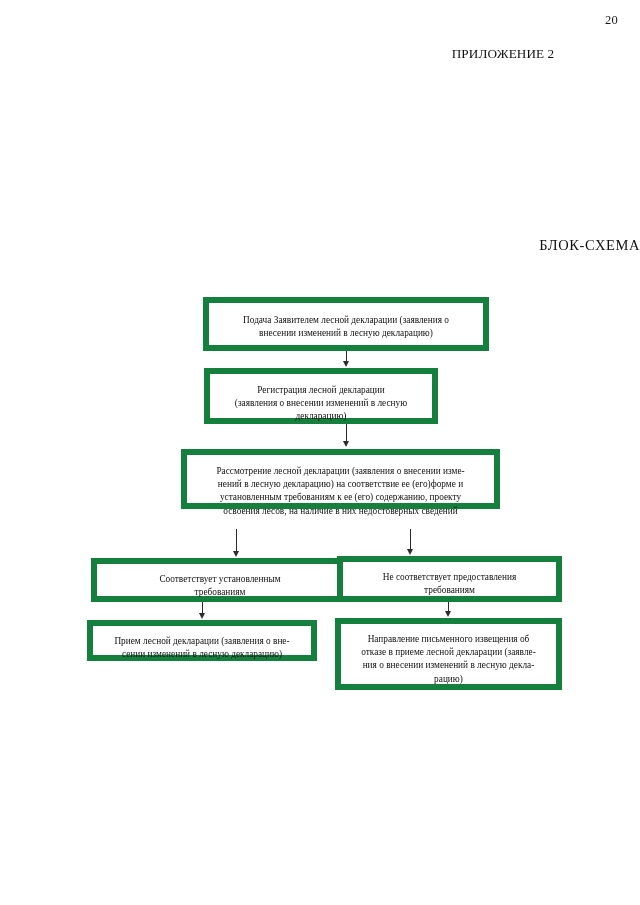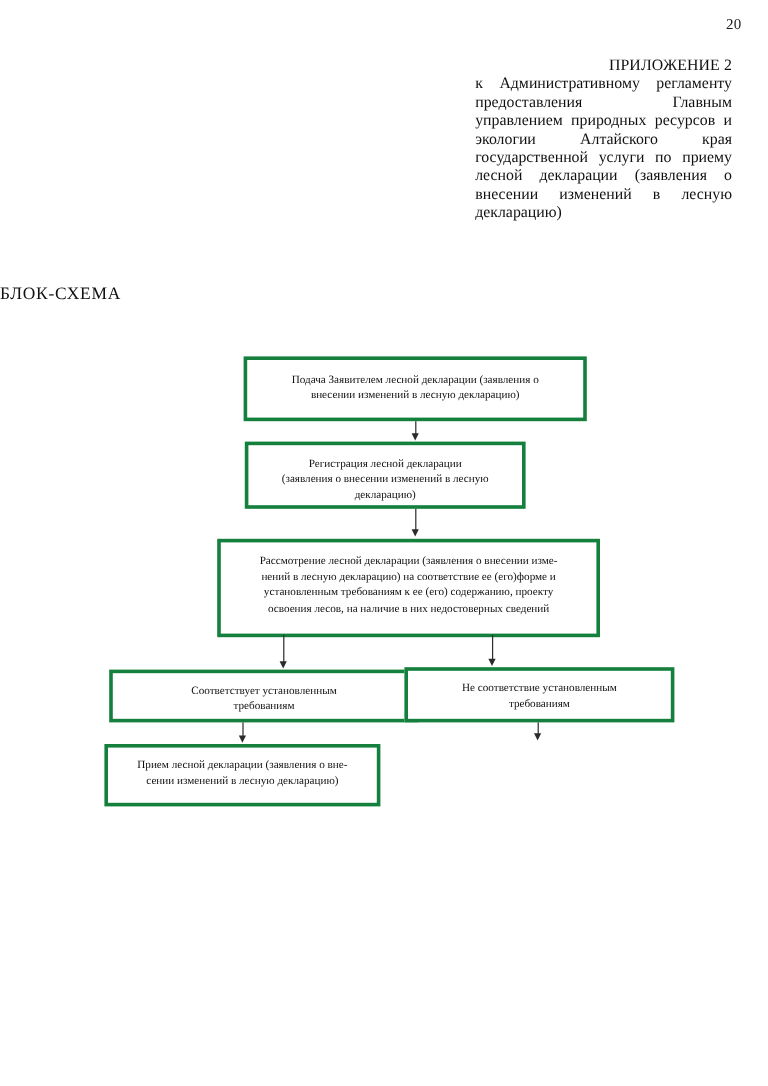--- a/index.html
+++ b/index.html
@@ -39,39 +39,39 @@
     position: absolute;
     left: 396px;
     top: 46px;
     width: 214px;
   }
   .header-block .appendix-title {
     font-size: 13.2px;
     line-height: 15.4px;
     letter-spacing: .1px;
     margin: 0 0 0 0;
-    text-align: right;
+    text-align: center;
     white-space: nowrap;
   }
   .header-block .appendix-body {
     font-size: 13.2px;
     line-height: 15.4px;
     text-align: justify;
     text-align-last: left;
     margin: 0;
     hyphens: manual;
   }
 
   
   .chart-title {
     position: absolute;
     left: 0;
     right: 0;
     top: 236px;
-    text-align: left;
+    text-align: right;
   }
   .chart-title .line1 {
     font-size: 14.5px;
     line-height: 18px;
     letter-spacing: .6px;
     display: block;
   }
   .chart-title .line2 {
     font-size: 13.6px;
     line-height: 18px;
@@ -84,46 +84,46 @@
     position: absolute;
     left: 0;
     top: 0;
     width: 640px;
     height: 905px;
   }
 
   .node {
     position: absolute;
     box-sizing: border-box;
-    border: 3px solid #15803d;
+    border: 6px solid #15803d;
     background: #ffffff;
     display: flex;
     align-items: flex-start;
     justify-content: center;
   }
   .node .node-text {
     display: block;
     width: 100%;
     text-align: center;
     font-size: 9.3px;
     line-height: 13.2px;
     color: #111111;
     padding: 0 9px;
     box-sizing: border-box;
     white-space: pre-line;
   }
 
   
   #node-submit      { left: 203px; top: 297px;  width: 286px; height: 54px; padding-top: 11px; }
   #node-register    { left: 204px; top: 368px;  width: 234px; height: 56px; padding-top: 10px; }
-  #node-review      { left: 181px; top: 449px;  width: 319px; height: 82px; padding-top: 10px; }
+  #node-review      { left: 181px; top: 449px;  width: 319px; height: 60px; padding-top: 10px; }
   #node-review .node-text { padding: 0 12px; }
   #node-conforms    { left: 91px;  top: 558px;  width: 258px; height: 44px; padding-top: 9px; }
   #node-not-conform { left: 337px; top: 556px;  width: 225px; height: 46px; padding-top: 9px; }
-  #node-accept      { left: 87px;  top: 620px;  width: 230px; height: 52px; padding-top: 9px; justify-content: flex-end; }
+  #node-accept      { left: 87px;  top: 620px;  width: 230px; height: 41px; padding-top: 9px; justify-content: flex-end; }
   #node-accept .node-text { padding: 0 6px; }
   #node-refusal     { left: 335px; top: 618px;  width: 227px; height: 72px; padding-top: 9px; }
   #node-refusal .node-text { padding: 0 8px; }
 
   
   .conn {
     position: absolute;
     background: #2b2b2b;
     width: 1px;
   }
@@ -153,21 +153,20 @@
 </style>
 </head>
 <body>
 
 <div class="page">
 
   <div class="page-number">20</div>
 
   <div class="header-block">
     <div class="appendix-title">ПРИЛОЖЕНИЕ 2</div>
-    <div class="appendix-body">к Административному регламенту предоставления Главным управлением природных ресурсов и экологии Алтайского края государственной услуги по приему лесной декларации (заявления о внесении изменений в лесную декларацию)</div>
   </div>
 
   <div class="chart-title">
     <span class="line1">БЛОК-СХЕМА</span>
   </div>
 
   <div class="flow">
 
     <div class="node" id="node-submit">
       <span class="node-text">Подача Заявителем лесной декларации (заявления о
@@ -197,29 +196,35 @@
     <div class="arrowhead" id="arrow-3-left"></div>
     <div class="conn" id="conn-3-right"></div>
     <div class="arrowhead" id="arrow-3-right"></div>
 
     <div class="node" id="node-conforms">
       <span class="node-text">Соответствует установленным
 требованиям</span>
     </div>
 
     <div class="node" id="node-not-conform">
-      <span class="node-text">Не соответствие установленным
+      <span class="node-text">Не соответствует предоставления
 требованиям</span>
     </div>
 
     <div class="conn" id="conn-4-left"></div>
     <div class="arrowhead" id="arrow-4-left"></div>
     <div class="conn" id="conn-4-right"></div>
     <div class="arrowhead" id="arrow-4-right"></div>
 
     <div class="node" id="node-accept">
       <span class="node-text">Прием лесной декларации (заявления о вне-
 сении изменений в лесную декларацию)</span>
     </div>
 
+    <div class="node" id="node-refusal">
+      <span class="node-text">Направление письменного извещения об
+отказе в приеме лесной декларации (заявле-
+ния о внесении изменений в лесную декла-
+рацию)</span>
+    </div>
 
   </div>
 </div>
 
 </body></html>

